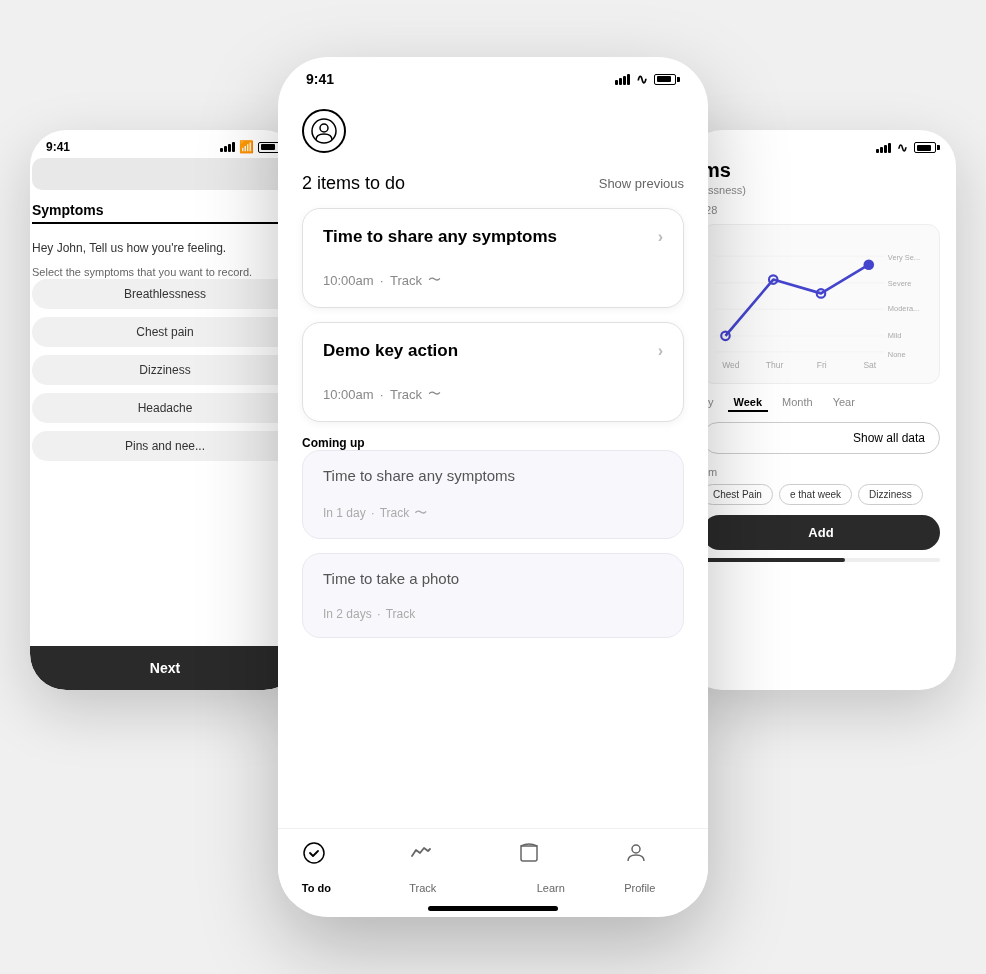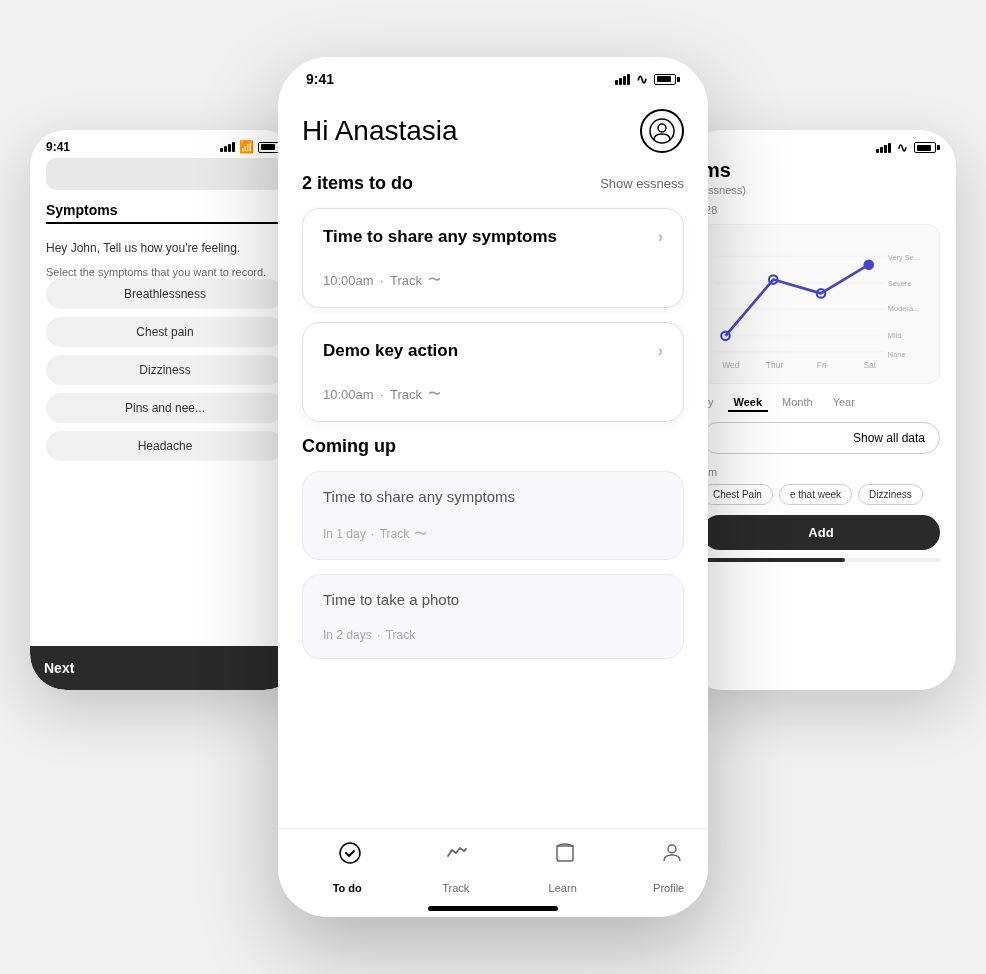--- a/index.html
+++ b/index.html
@@ -37,21 +37,21 @@
       display: flex;
       justify-content: space-between;
       align-items: center;
       padding: 10px 16px 4px;
       font-size: 12px;
       font-weight: 600;
     }
     .phone-left .status-icons { display: flex; gap: 4px; align-items: center; }
     .signal-bars { display: flex; align-items: flex-end; gap: 1px; }
     .signal-bars span { background: #000; border-radius: 1px; width: 3px; }
-    .phone-left .content { padding: 0 16px; }
+    .phone-left .content { padding: 0 2px; }
     .search-bar {
       background: #e8e8e8;
       border-radius: 10px;
       height: 32px;
       margin-bottom: 12px;
     }
     .tab-row { display: flex; border-bottom: 2px solid #000; padding-bottom: 4px; margin-bottom: 16px; }
     .tab-row span { font-size: 14px; font-weight: 600; }
     .greeting-text { font-size: 12px; color: #333; margin-bottom: 8px; line-height: 1.4; }
     .select-text { font-size: 11px; color: #666; line-height: 1.3; }
@@ -65,21 +65,21 @@
       display: block;
       text-align: center;
     }
     .phone-left .bottom-btn {
       position: absolute;
       bottom: 0;
       left: 0;
       right: 0;
       background: #2a2a2a;
       color: #fff;
-      text-align: left;
+      text-align: center;
       padding: 14px;
       font-size: 14px;
       font-weight: 600;
       border-radius: 0 0 36px 36px;
     }
 
     
     .phone-right {
       width: 270px;
       height: 560px;
@@ -204,21 +204,21 @@
       font-size: 22px;
     }
 
     
     .section-header {
       display: flex;
       justify-content: space-between;
       align-items: center;
       margin-bottom: 14px;
     }
-    .section-title { font-size: 18px; font-weight: 700; }
+    .section-title { font-size: 18px; font-weight: 400; }
     .section-link { font-size: 13px; color: #666; }
 
     
     .action-card {
       background: #fff;
       border: 1px solid #e0e0e0;
       border-radius: 18px;
       padding: 18px 20px;
       margin-bottom: 14px;
       box-shadow: 0 2px 8px rgba(0,0,0,0.05);
@@ -229,21 +229,21 @@
       margin-bottom: 24px;
       display: flex;
       justify-content: space-between;
       align-items: center;
     }
     .action-card-meta { font-size: 13px; color: #888; display: flex; align-items: center; gap: 6px; }
     .chevron { font-size: 16px; color: #bbb; }
     .pulse-icon { font-size: 13px; }
 
     
-    .coming-up-title { font-size: 18px; font-weight: 700; margin-bottom: 14px; }
+    .coming-up-title { font-size: 12px; font-weight: 700; }
     .coming-card {
       background: #f8f8fc;
       border: 1px solid #e8e8f0;
       border-radius: 18px;
       padding: 16px 20px;
       margin-bottom: 14px;
     }
     .coming-card-title { font-size: 15px; color: #555; margin-bottom: 20px; }
     .coming-card-meta { font-size: 12px; color: #aaa; display: flex; align-items: center; gap: 5px; }
 
@@ -252,21 +252,21 @@
       display: flex;
       justify-content: space-around;
       align-items: center;
       padding: 12px 0 8px;
       border-top: 1px solid #f0f0f0;
       background: #fff;
     }
     .nav-item {
       display: flex;
       flex-direction: column;
-      align-items: flex-end;
+      align-items: flex-start;
       gap: 11px;
       min-width: 60px;
     }
     .nav-icon { font-size: 22px; color: #333; }
     .nav-label { font-size: 11px; color: #333; }
     .nav-item.active .nav-icon { color: #000; }
     .nav-item.active .nav-label { color: #000; font-weight: 600; }
     .home-indicator {
       width: 130px;
       height: 5px;
@@ -341,22 +341,22 @@
   <div class="content">
     <div class="search-bar"></div>
     <div class="tab-row">
       <span>Symptoms</span>
     </div>
     <p class="greeting-text">Hey John, Tell us how you're feeling.</p>
     <p class="select-text">Select the symptoms that you want to record.</p>
     <span class="symptom-pill">Breathlessness</span>
     <span class="symptom-pill">Chest pain</span>
     <span class="symptom-pill">Dizziness</span>
+    <span class="symptom-pill">Headache</span>
     <span class="symptom-pill">Pins and nee...</span>
-    <span class="symptom-pill">Headache</span>
   </div>
   <div class="bottom-btn">Next</div>
 </div>
 
 <div class="phone phone-right">
   <div class="status-bar">
     <div class="signal-bars">
       <span style="height:4px"></span>
       <span style="height:6px"></span>
       <span style="height:8px"></span>
@@ -442,33 +442,32 @@
         <div class="battery-body">
             <div class="battery-fill"></div>
           </div>
         <div class="battery-tip"></div>
       </div>
     </div>
   </div>
 
   <div class="center-content">
     <div class="center-header">
-      <span class="center-greeting">Hi Anastasia</span>
       <div class="avatar-icon">
         <svg width="26" height="26" viewBox="0 0 26 26" fill="none" xmlns="http://www.w3.org/2000/svg">
           <circle cx="13" cy="13" r="12" stroke="#000" stroke-width="1.5" fill="none"></circle>
           <circle cx="13" cy="10" r="4" stroke="#000" stroke-width="1.5" fill="none"></circle>
           <path d="M5 22 Q5 16 13 16 Q21 16 21 22" stroke="#000" stroke-width="1.5" fill="none"></path>
         </svg>
       </div>
     </div>
 
     <div class="section-header">
       <span class="section-title">2 items to do</span>
-      <span class="section-link">Show essness</span>
+      <span class="section-link">Show previous</span>
     </div>
 
     <div class="action-card">
       <div class="action-card-title">
         <span>Time to share any symptoms</span>
         <span class="chevron">›</span>
       </div>
       <div class="action-card-meta">
         <span>10:00am</span>
         <span>·</span>

